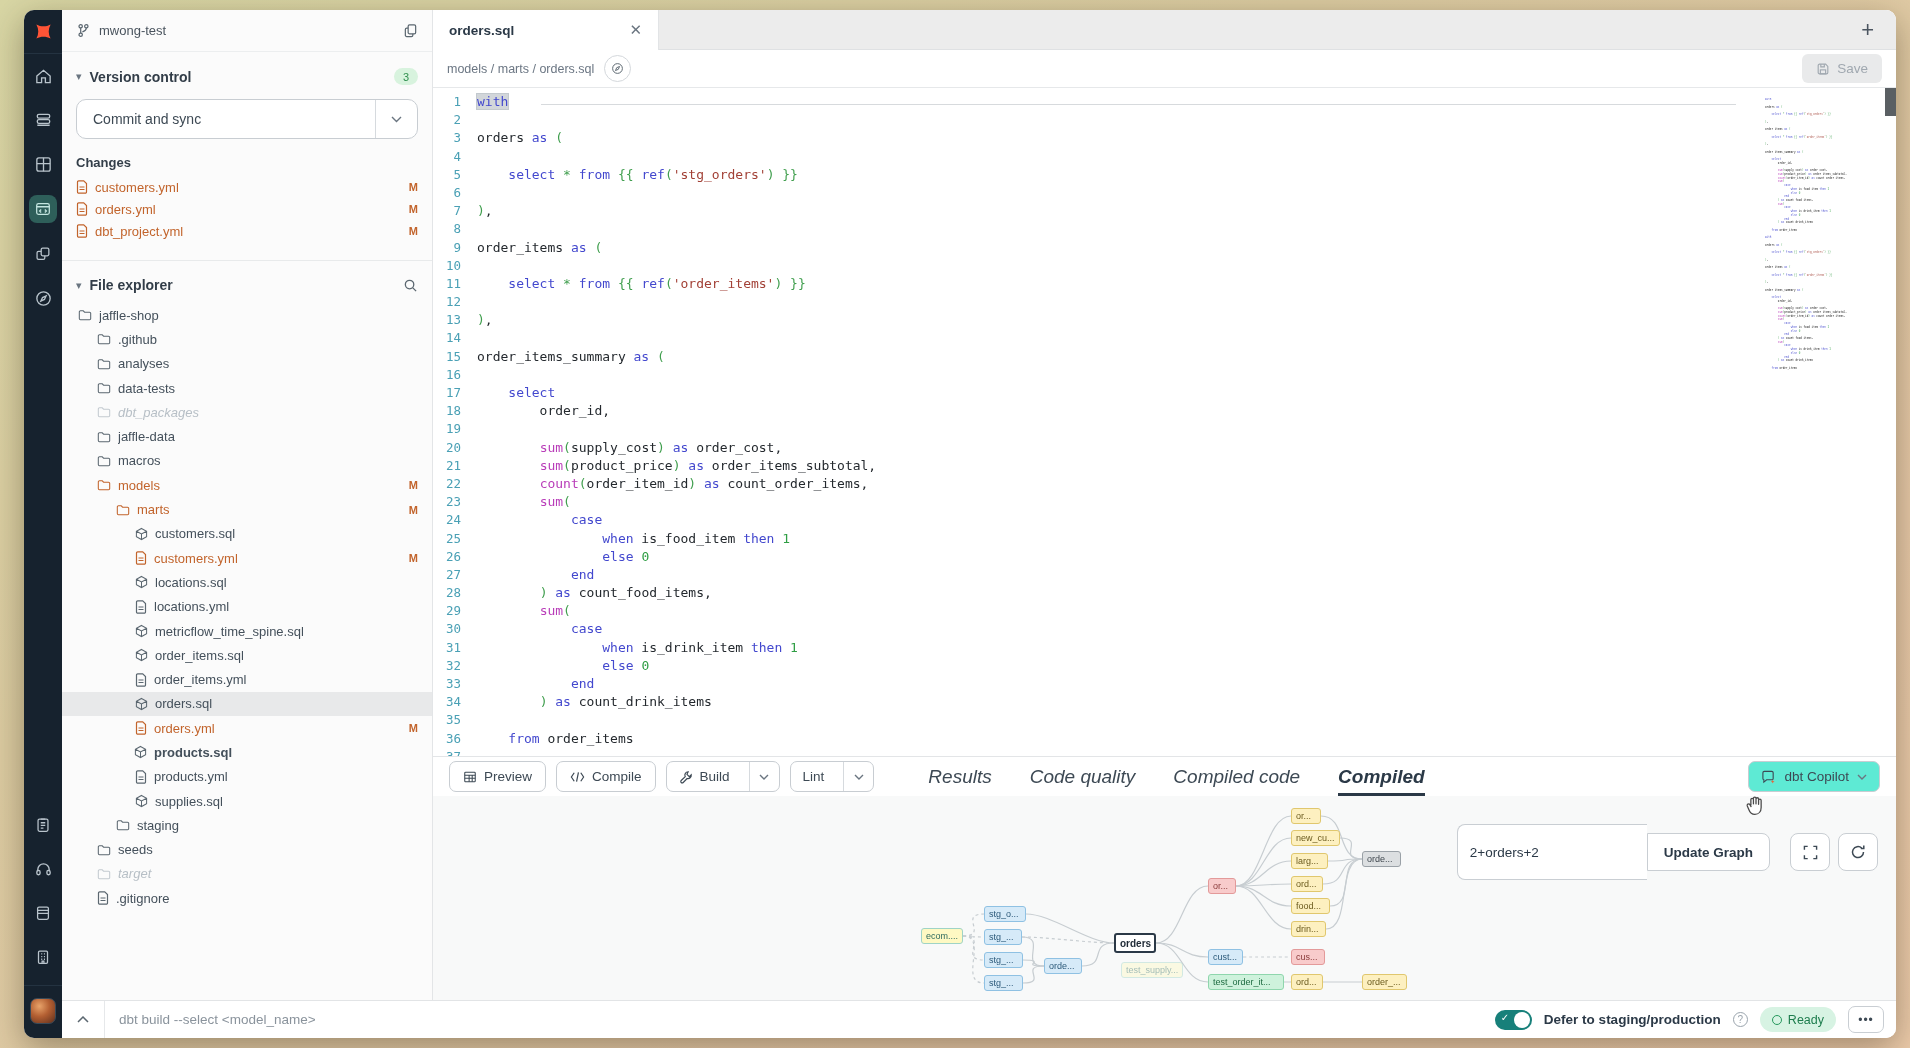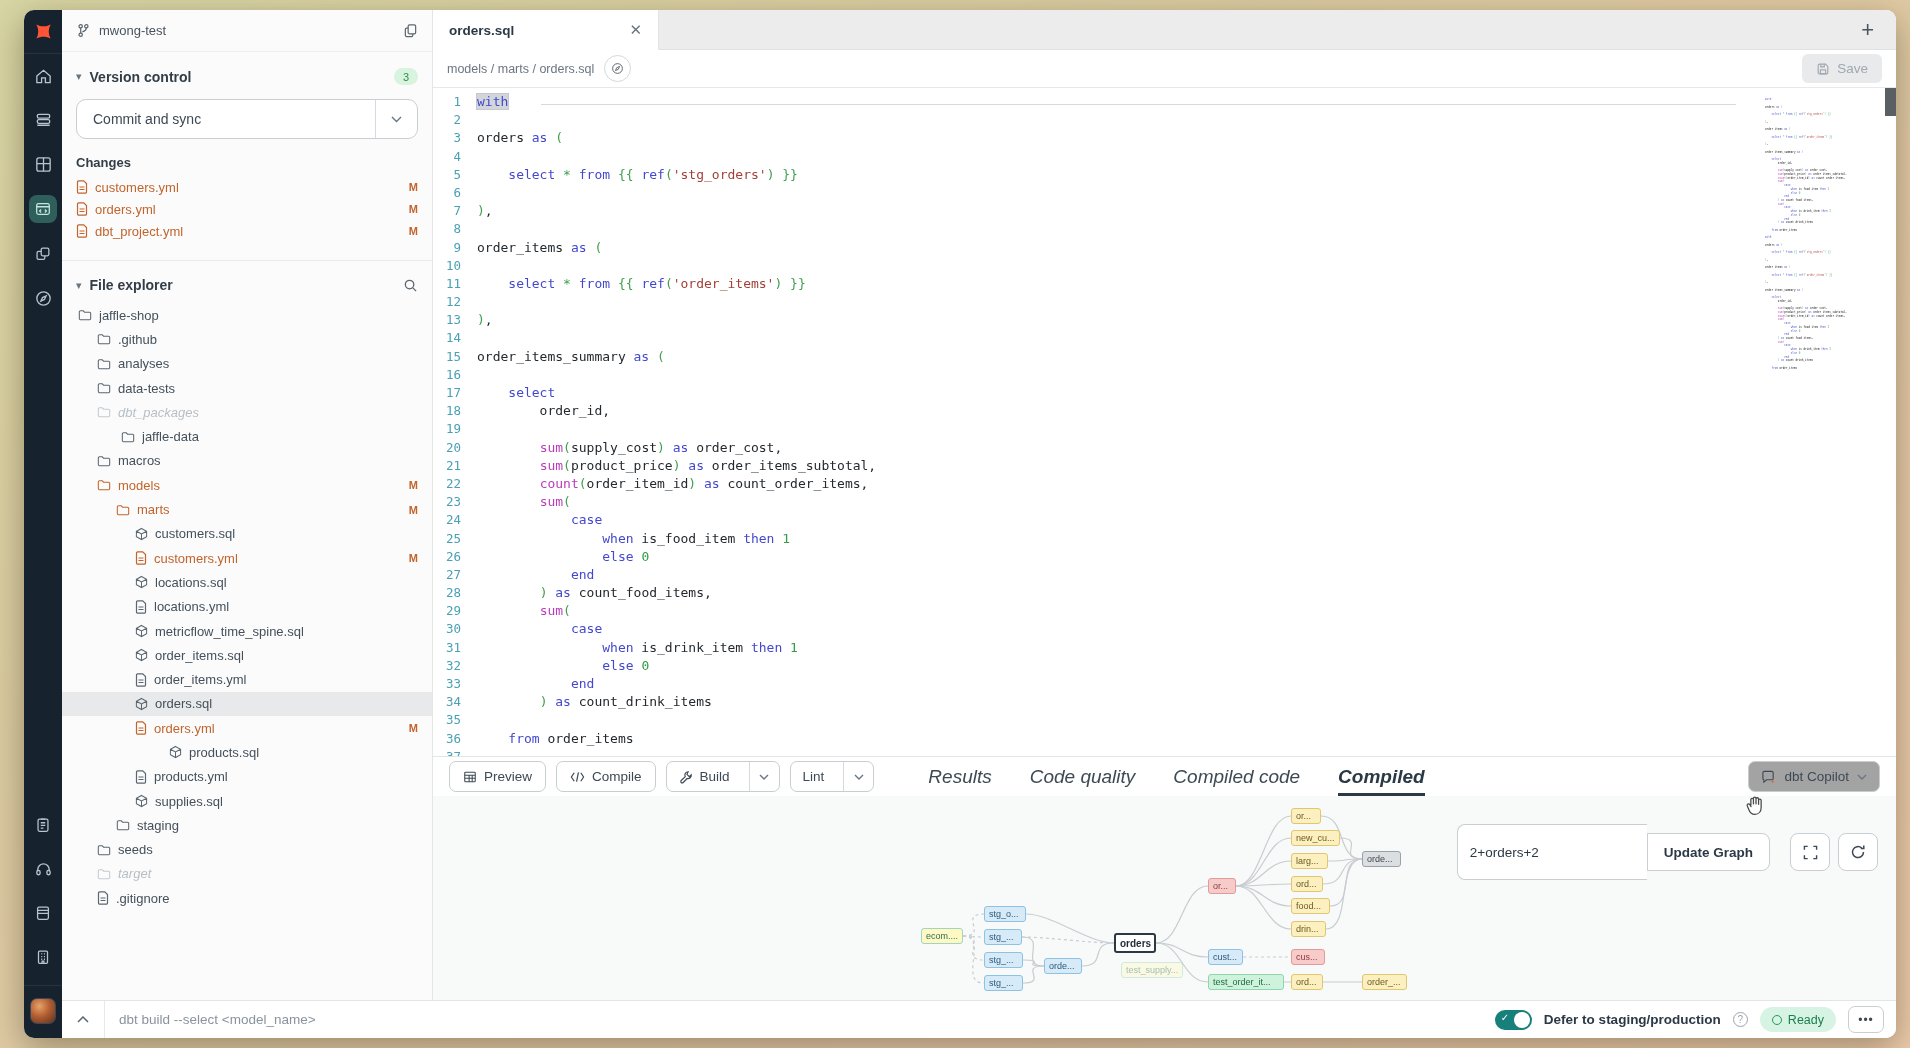--- a/index.html
+++ b/index.html
@@ -81,21 +81,21 @@
   
   .toolbar{height:40px;flex-shrink:0;border-top:1px solid #e3e5e7;display:flex;align-items:center;padding:0 16px;gap:10px;background:#fff;}
   .tbtn{height:31px;border:1px solid #c8cdd2;border-radius:7px;background:#fff;display:flex;align-items:center;gap:7px;
     padding:0 13px;font-size:13.5px;color:#3d4954;cursor:pointer;font-family:inherit;}
   .tbtn.split{padding:0;}
   .tbtn.split .m{display:flex;align-items:center;gap:7px;padding:0 12px;height:100%;}
   .tbtn.split .d{width:30px;height:100%;border-left:1px solid #d6dade;display:flex;align-items:center;justify-content:center;}
   .ttabs{display:flex;gap:38px;margin-left:44px;height:100%;align-items:stretch;}
   .ttab{display:flex;align-items:center;font-size:19px;color:#3d4954;cursor:pointer;border-bottom:3px solid transparent;padding-top:3px;font-style:italic;}
   .ttab.active{border-bottom-color:#2b3947;font-weight:bold;color:#2b3947;}
-  .copilot{margin-left:auto;height:31px;border:1px solid #c8cdd2;border-radius:7px;background:#a3a3a3;display:flex;
+  .copilot{margin-left:auto;height:31px;border:1px solid #c8cdd2;border-radius:7px;background:#5eead4;display:flex;
     align-items:center;gap:8px;padding:0 12px;font-size:13.5px;color:#3d4954;cursor:pointer;}
   
   .lineage{height:204px;flex-shrink:0;position:relative;background:#f8f9f9;overflow:hidden;}
   .lineage svg.edges{position:absolute;inset:0;}
   .lnode{position:absolute;height:16px;border-radius:3px;border:1px solid;font-size:9px;display:flex;align-items:center;
     padding:0 4px;white-space:nowrap;overflow:hidden;cursor:pointer;}
   .lnode.blue{background:#d6eaf8;border-color:#8fc1e3;color:#2c5a7a;}
   .lnode.mint{background:#fef9c3;border-color:#9fd4c6;color:#2e6b5e;}
   .lnode.green{background:#cef2dc;border-color:#8fd6ad;color:#1e6b41;}
   .lnode.yellow{background:#fdf0c0;border-color:#e0c76e;color:#6b5b1e;}
@@ -309,21 +309,21 @@
                 <path d="M1.5 3 a1.3 1.3 0 0 1 1.3 -1.3 h3.2 l1.5 1.6 h5.7 a1.3 1.3 0 0 1 1.3 1.3 v6 a1.3 1.3 0 0 1 -1.3 1.3 H2.8 a1.3 1.3 0 0 1 -1.3 -1.3 Z" fill="none" stroke="#5b6770" stroke-width="1.2"></path>
               </svg>
               <span class="nm">data-tests</span>
             </div>
             <div class="t-row muted" style="padding-left: 35px;">
               <svg width="14" height="12" viewBox="0 0 16 13" style="flex-shrink:0">
                 <path d="M1.5 3 a1.3 1.3 0 0 1 1.3 -1.3 h3.2 l1.5 1.6 h5.7 a1.3 1.3 0 0 1 1.3 1.3 v6 a1.3 1.3 0 0 1 -1.3 1.3 H2.8 a1.3 1.3 0 0 1 -1.3 -1.3 Z" fill="none" stroke="#c3cad0" stroke-width="1.2"></path>
               </svg>
               <span class="nm">dbt_packages</span>
             </div>
-            <div class="t-row" style="padding-left: 35px; margin-left: 24px;">
+            <div class="t-row" style="padding-left: 35px;">
               <svg width="14" height="12" viewBox="0 0 16 13" style="flex-shrink:0">
                 <path d="M1.5 3 a1.3 1.3 0 0 1 1.3 -1.3 h3.2 l1.5 1.6 h5.7 a1.3 1.3 0 0 1 1.3 1.3 v6 a1.3 1.3 0 0 1 -1.3 1.3 H2.8 a1.3 1.3 0 0 1 -1.3 -1.3 Z" fill="none" stroke="#5b6770" stroke-width="1.2"></path>
               </svg>
               <span class="nm">jaffle-data</span>
             </div>
             <div class="t-row" style="padding-left: 35px;">
               <svg width="14" height="12" viewBox="0 0 16 13" style="flex-shrink:0">
                 <path d="M1.5 3 a1.3 1.3 0 0 1 1.3 -1.3 h3.2 l1.5 1.6 h5.7 a1.3 1.3 0 0 1 1.3 1.3 v6 a1.3 1.3 0 0 1 -1.3 1.3 H2.8 a1.3 1.3 0 0 1 -1.3 -1.3 Z" fill="none" stroke="#5b6770" stroke-width="1.2"></path>
               </svg>
               <span class="nm">macros</span>
@@ -395,21 +395,21 @@
               <span class="nm">orders.sql</span>
             </div>
             <div class="t-row orange" style="padding-left: 73px;">
               <svg width="12" height="14" viewBox="0 0 12 14" style="flex-shrink:0">
                 <path d="M1.5 2 a1.2 1.2 0 0 1 1.2 -1.2 h5 L10.5 3.6 V12 a1.2 1.2 0 0 1 -1.2 1.2 H2.7 A1.2 1.2 0 0 1 1.5 12 Z" fill="none" stroke="#c2642c" stroke-width="1.2"></path>
                 <path d="M3.5 7 h5 M3.5 9.5 h5" stroke="#c2642c" stroke-width="1"></path>
               </svg>
               <span class="nm">orders.yml</span>
               <span class="mbadge">M</span>
             </div>
-            <div class="t-row" style="padding-left: 107px;">
+            <div class="t-row" style="padding-left: 72px; font-weight: bold;">
               <svg width="13" height="14" viewBox="0 0 14 15" style="flex-shrink:0">
                 <path d="M7 1.5 L12.5 4.5 V10.5 L7 13.5 L1.5 10.5 V4.5 Z M1.5 4.5 L7 7.5 L12.5 4.5 M7 7.5 V13.5" fill="none" stroke="#5b6770" stroke-width="1.1"></path>
               </svg>
               <span class="nm">products.sql</span>
             </div>
             <div class="t-row" style="padding-left: 73px;">
               <svg width="12" height="14" viewBox="0 0 12 14" style="flex-shrink:0">
                 <path d="M1.5 2 a1.2 1.2 0 0 1 1.2 -1.2 h5 L10.5 3.6 V12 a1.2 1.2 0 0 1 -1.2 1.2 H2.7 A1.2 1.2 0 0 1 1.5 12 Z" fill="none" stroke="#5b6770" stroke-width="1.2"></path>
                 <path d="M3.5 7 h5 M3.5 9.5 h5" stroke="#5b6770" stroke-width="1"></path>
               </svg>

